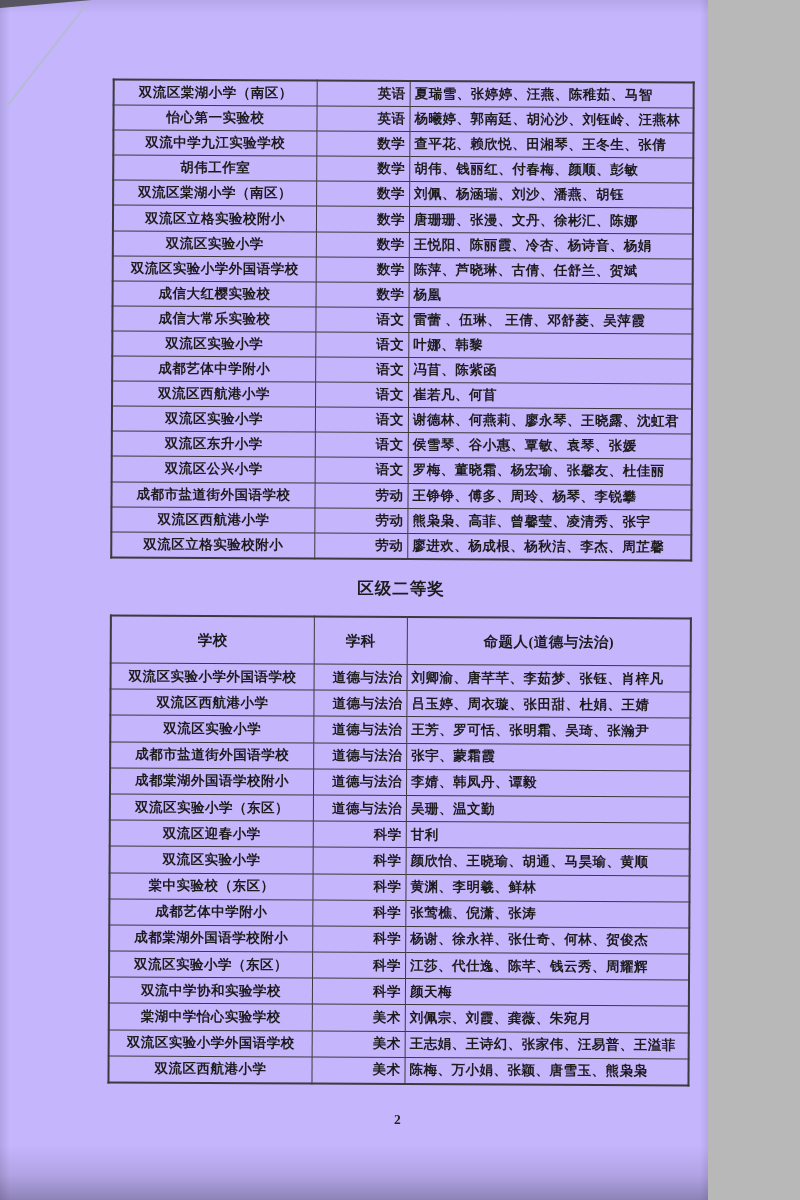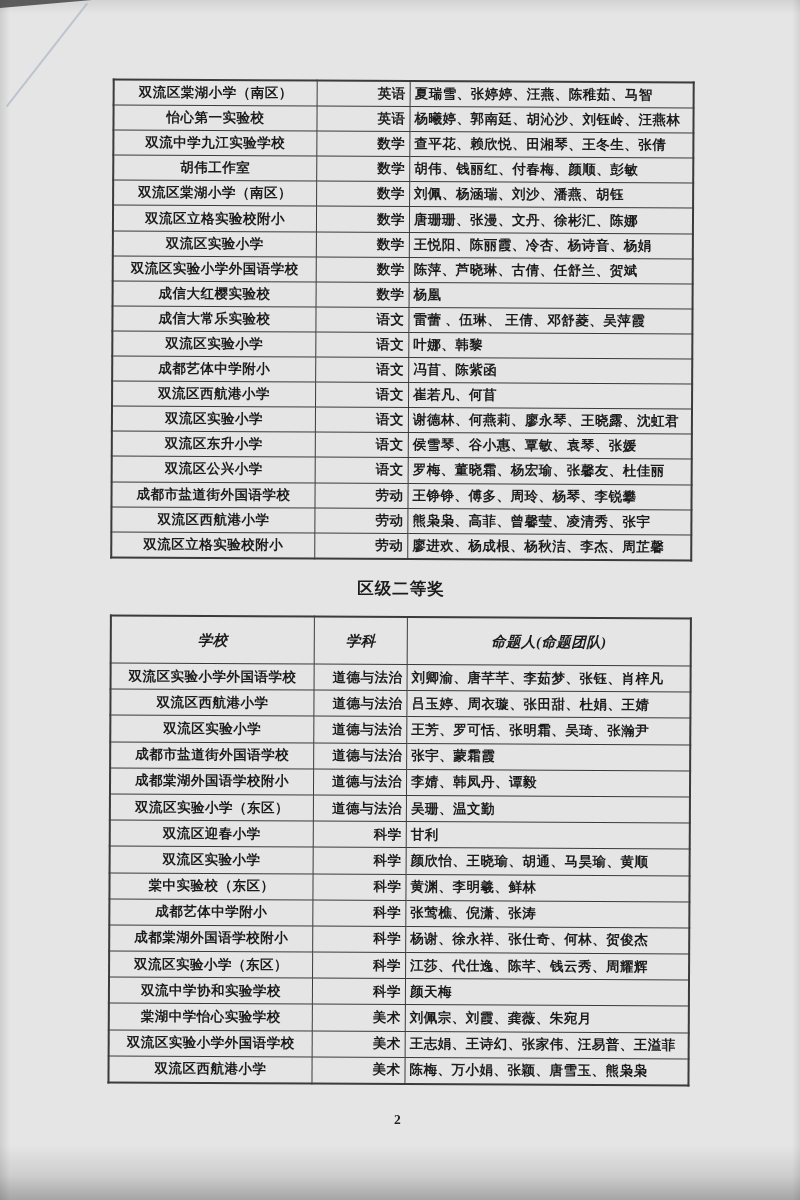--- a/index.html
+++ b/index.html
@@ -6,22 +6,23 @@
   body {
     width: 800px; height: 1200px;
     background: #b8b8b8;
     font-family: "Liberation Serif", "DejaVu Serif", serif;
     position: relative;
     overflow: hidden;
   }
   .paper {
     position: absolute;
     left: 0; top: 0;
-    width: 800px; height: 1200px;
-    background: #e5e5e5;
+    width: 680px; height: 1200px;
+    background: #c4b5fd;
+    padding-left: 28px;
   }
   .scan-tilt {
     position: absolute;
     left: 0; top: 0; width: 800px; height: 1200px;
     transform: rotate(0.3deg);
     transform-origin: 400px 600px;
   }
   
   .corner-sliver {
     position: absolute; left: 0; top: 0;
@@ -78,21 +79,20 @@
     overflow: hidden;
     white-space: nowrap;
   }
   #table-first td { height: 22.1px; }
   #table-second td { height: 23.2px; }
   #table-second th {
     height: 44px;
     font-size: 14.5px;
     font-weight: 600;
     text-align: center;
-    font-style: italic;
   }
   td.col-school { width: 194px; text-align: center; }
   td.col-subject, th.col-subject { width: 84px; text-align: right; }
   td.col-people, th.col-people { text-align: left; padding-left: 10px; }
   th.col-school { width: 194px; }
   
   .section-heading {
     position: absolute;
     left: 110px; top: 578px;
     width: 582px;
@@ -222,21 +222,21 @@
         </tbody>
     </table>
 
     <div class="section-heading">区级二等奖</div>
 
     <table class="award-table" id="table-second">
       <thead>
         <tr>
           <th class="col-school">学校</th>
           <th class="col-subject">学科</th>
-          <th class="col-people">命题人(命题团队)</th>
+          <th class="col-people">命题人(道德与法治)</th>
         </tr>
       </thead>
       <tbody>
           <tr>
             <td class="col-school">双流区实验小学外国语学校</td>
             <td class="col-subject">道德与法治</td>
             <td class="col-people">刘卿渝、唐芊芊、李茹梦、张钰、肖梓凡</td>
           </tr>
           <tr>
             <td class="col-school">双流区西航港小学</td>

